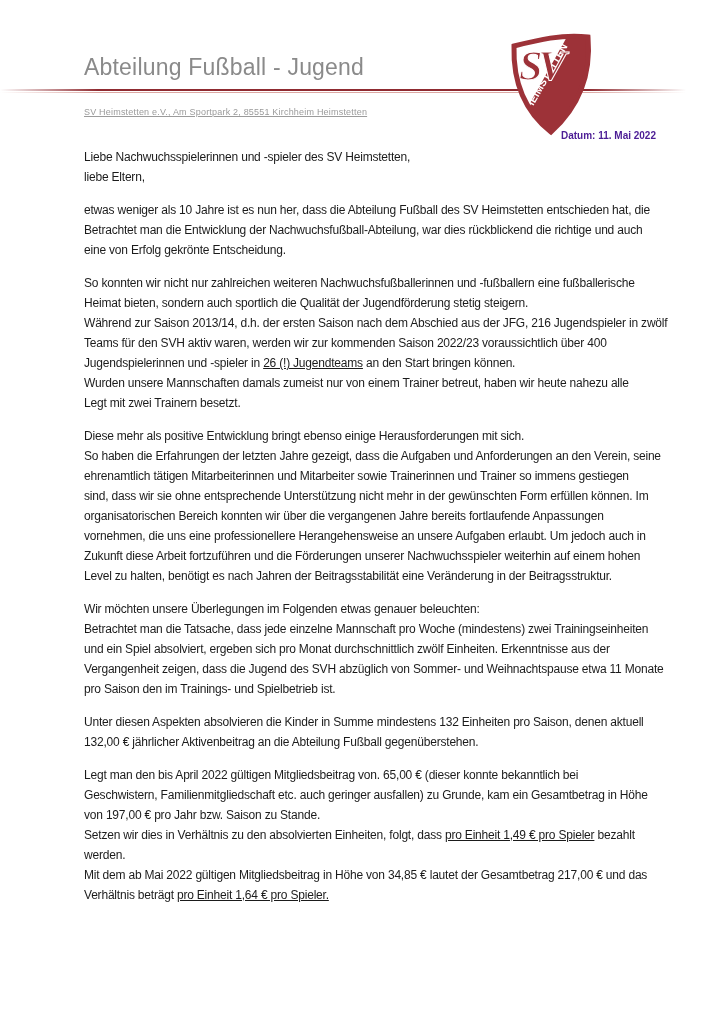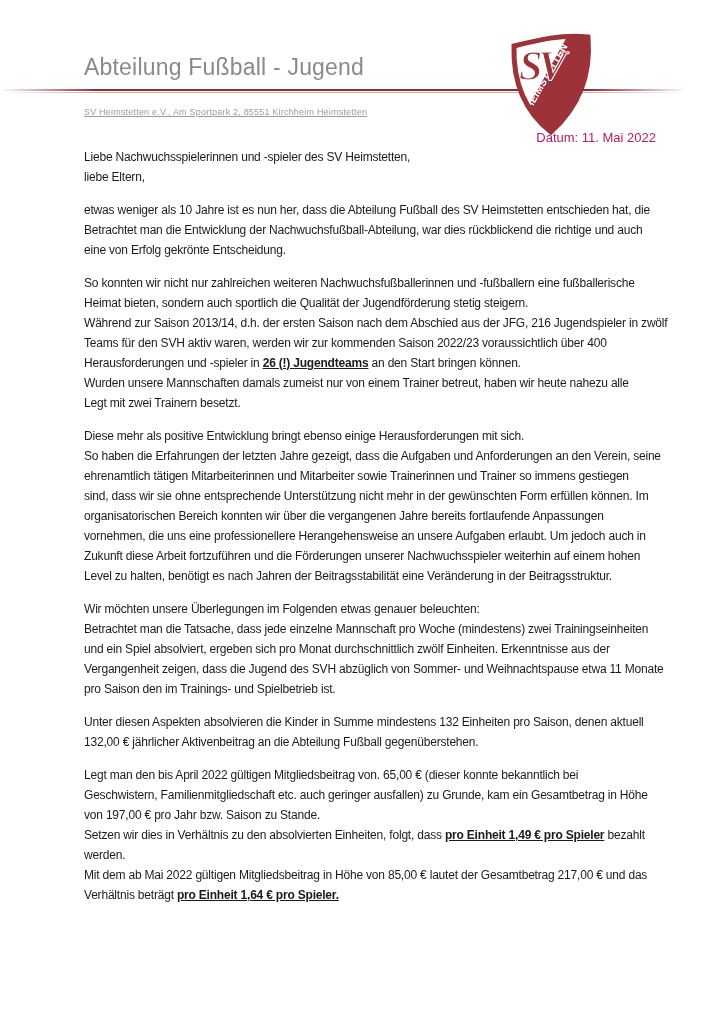--- a/index.html
+++ b/index.html
@@ -55,40 +55,40 @@
     font-size: 9px;
     color: #9b9b9b;
     letter-spacing: 0.2px;
     white-space: nowrap;
     text-decoration: underline;
   }
   .date-line {
     position: absolute;
     right: 68px;
     top: 130px;
-    font-size: 13px;
-    font-weight: 400;
-    color: #be185d;
+    font-size: 10px;
+    font-weight: 700;
+    color: #4c1d95;
     white-space: nowrap;
   }
   .letter-body {
     position: absolute;
     left: 84px;
     top: 147px;
     width: 600px;
     color: #1b1b1b;
   }
   .para { margin: 0 0 13px 0; }
   .line {
     font-size: 12px;
     line-height: 20px;
     letter-spacing: -0.2px;
     white-space: nowrap;
   }
-  .line .bold { font-weight: 700; }
+  .line .bold { font-weight: 400; }
   .line .underline { text-decoration: underline; }
 </style>
 </head>
 <body>
 
 <div class="page">
 
   <div class="doc-title">Abteilung Fußball - Jugend</div>
 
   <div class="rule-dark"></div>
@@ -119,21 +119,21 @@
       <div class="para">
         <div class="line"><span>etwas weniger als 10 Jahre ist es nun her, dass die Abteilung Fußball des SV Heimstetten entschieden hat, die</span></div>
         <div class="line"><span>Betrachtet man die Entwicklung der Nachwuchsfußball-Abteilung, war dies rückblickend die richtige und auch</span></div>
         <div class="line"><span>eine von Erfolg gekrönte Entscheidung.</span></div>
       </div>
       <div class="para">
         <div class="line"><span>So konnten wir nicht nur zahlreichen weiteren Nachwuchsfußballerinnen und -fußballern eine fußballerische</span></div>
         <div class="line"><span>Heimat bieten, sondern auch sportlich die Qualität der Jugendförderung stetig steigern.</span></div>
         <div class="line"><span>Während zur Saison 2013/14, d.h. der ersten Saison nach dem Abschied aus der JFG, 216 Jugendspieler in zwölf</span></div>
         <div class="line"><span>Teams für den SVH aktiv waren, werden wir zur kommenden Saison 2022/23 voraussichtlich über 400</span></div>
-        <div class="line"><span>Herausforderungen und -spieler in </span><span class="bold underline">26 (!) Jugendteams</span><span> an den Start bringen können.</span></div>
+        <div class="line"><span>Jugendspielerinnen und -spieler in </span><span class="bold underline">26 (!) Jugendteams</span><span> an den Start bringen können.</span></div>
         <div class="line"><span>Wurden unsere Mannschaften damals zumeist nur von einem Trainer betreut, haben wir heute nahezu alle</span></div>
         <div class="line"><span>Legt mit zwei Trainern besetzt.</span></div>
       </div>
       <div class="para">
         <div class="line"><span>Diese mehr als positive Entwicklung bringt ebenso einige Herausforderungen mit sich.</span></div>
         <div class="line"><span>So haben die Erfahrungen der letzten Jahre gezeigt, dass die Aufgaben und Anforderungen an den Verein, seine</span></div>
         <div class="line"><span>ehrenamtlich tätigen Mitarbeiterinnen und Mitarbeiter sowie Trainerinnen und Trainer so immens gestiegen</span></div>
         <div class="line"><span>sind, dass wir sie ohne entsprechende Unterstützung nicht mehr in der gewünschten Form erfüllen können. Im</span></div>
         <div class="line"><span>organisatorischen Bereich konnten wir über die vergangenen Jahre bereits fortlaufende Anpassungen</span></div>
         <div class="line"><span>vornehmen, die uns eine professionellere Herangehensweise an unsere Aufgaben erlaubt. Um jedoch auch in</span></div>
@@ -150,18 +150,18 @@
       <div class="para">
         <div class="line"><span>Unter diesen Aspekten absolvieren die Kinder in Summe mindestens 132 Einheiten pro Saison, denen aktuell</span></div>
         <div class="line"><span>132,00 € jährlicher Aktivenbeitrag an die Abteilung Fußball gegenüberstehen.</span></div>
       </div>
       <div class="para">
         <div class="line"><span>Legt man den bis April 2022 gültigen Mitgliedsbeitrag von. 65,00 € (dieser konnte bekanntlich bei</span></div>
         <div class="line"><span>Geschwistern, Familienmitgliedschaft etc. auch geringer ausfallen) zu Grunde, kam ein Gesamtbetrag in Höhe</span></div>
         <div class="line"><span>von 197,00 € pro Jahr bzw. Saison zu Stande.</span></div>
         <div class="line"><span>Setzen wir dies in Verhältnis zu den absolvierten Einheiten, folgt, dass </span><span class="bold underline">pro Einheit 1,49 € pro Spieler</span><span> bezahlt</span></div>
         <div class="line"><span>werden.</span></div>
-        <div class="line"><span>Mit dem ab Mai 2022 gültigen Mitgliedsbeitrag in Höhe von 85,00 € lautet der Gesamtbetrag 217,00 € und das</span></div>
+        <div class="line"><span>Mit dem ab Mai 2022 gültigen Mitgliedsbeitrag in Höhe von 34,85 € lautet der Gesamtbetrag 217,00 € und das</span></div>
         <div class="line"><span>Verhältnis beträgt </span><span class="bold underline">pro Einheit 1,64 € pro Spieler.</span></div>
       </div>
     </div>
 
 </div>
 
 </body></html>

